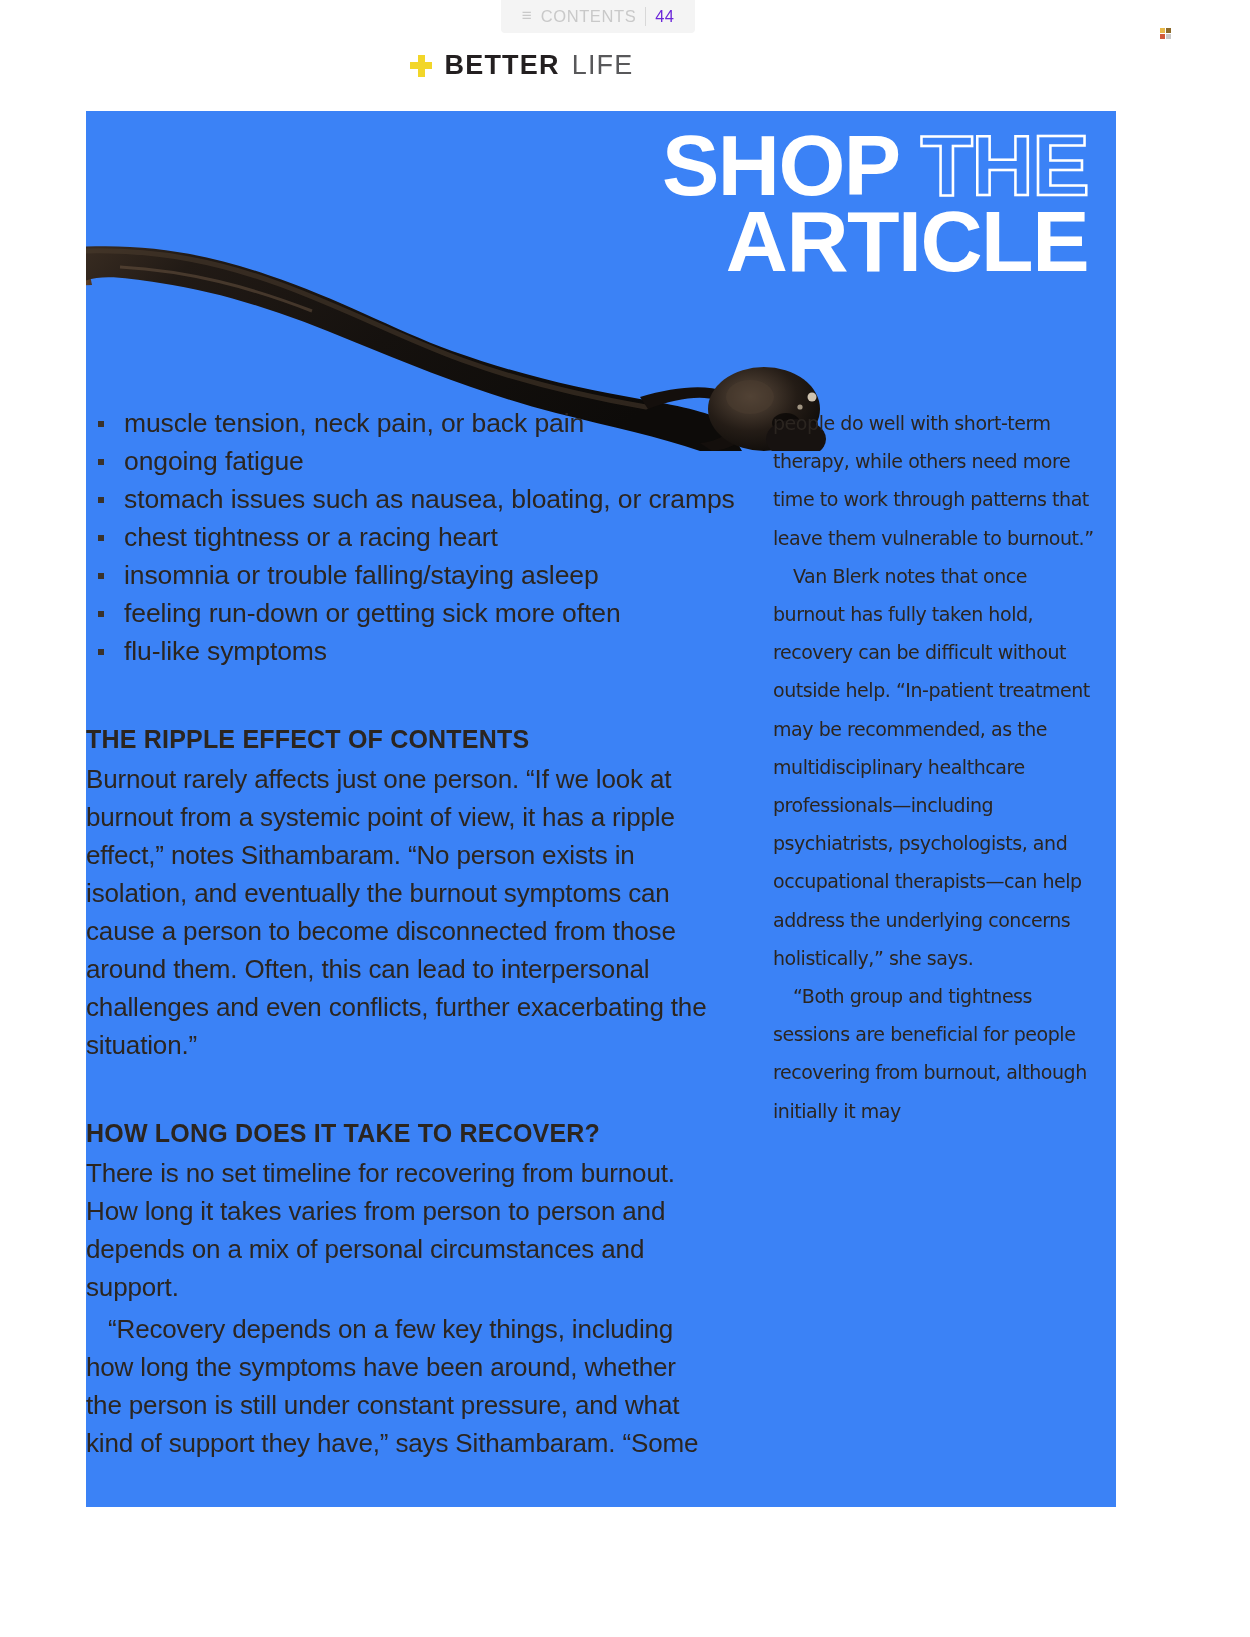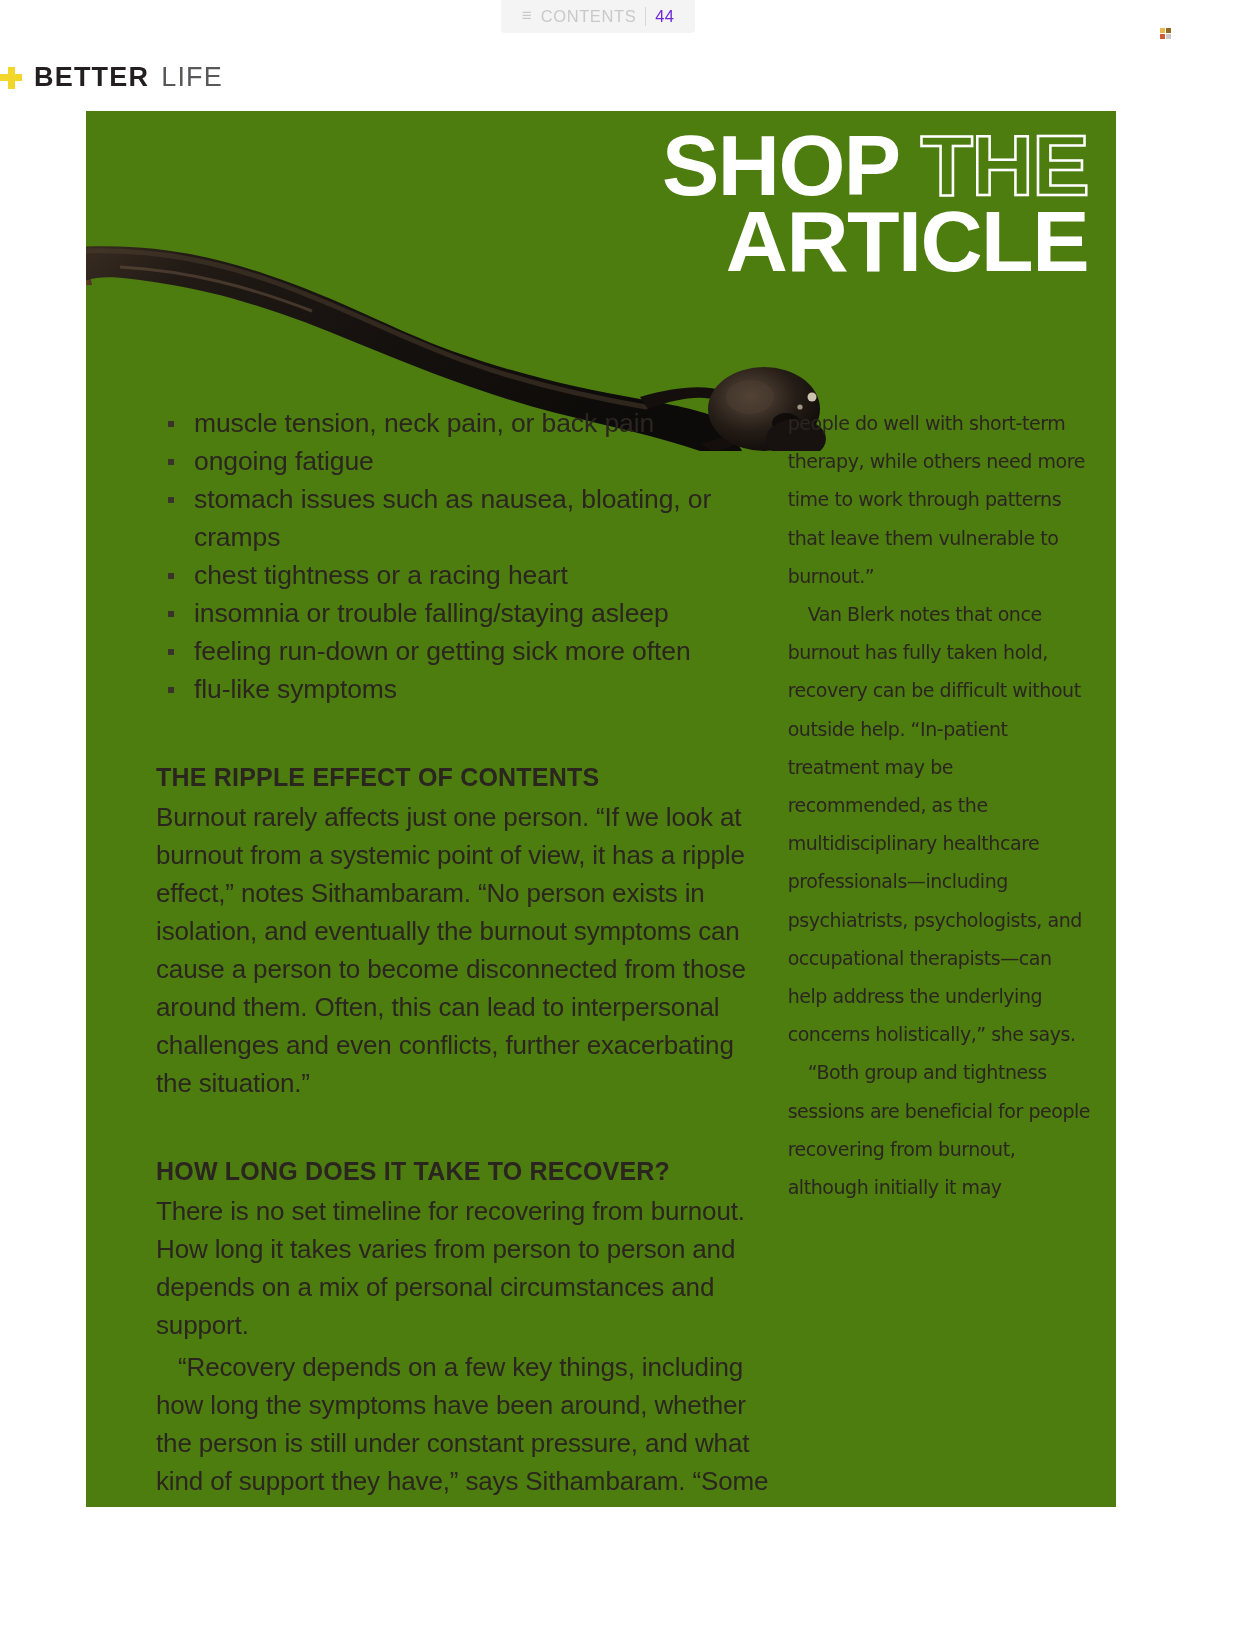--- a/index.html
+++ b/index.html
@@ -63,26 +63,26 @@
     height: 11px;
   }
   .corner-mark .q1 { position:absolute; left:0;  top:0;  width:5px; height:5px; background:#e8b94a; }
   .corner-mark .q2 { position:absolute; left:6px;top:0;  width:5px; height:5px; background:#8c6a2a; }
   .corner-mark .q3 { position:absolute; left:0;  top:6px;width:5px; height:5px; background:#d15a3a; }
   .corner-mark .q4 { position:absolute; left:6px;top:6px;width:5px; height:5px; background:#c9c9c9; }
 
   
   .masthead {
     position: absolute;
-    top: 62px;
+    top: 50px;
     left: 0;
     width: 1044px;
     display: flex;
     align-items: center;
-    justify-content: flex-start;
+    justify-content: center;
     gap: 12px;
   }
   .plus-icon {
     width: 22px;
     height: 22px;
     position: relative;
     display: inline-block;
   }
   .plus-icon::before,
   .plus-icon::after {
@@ -105,21 +105,21 @@
     color: #58585a;
   }
 
   
   .panel {
     position: absolute;
     left: 86px;
     top: 111px;
     width: 1030px;
     height: 1396px;
-    background: #4d7c0f;
+    background: #3b82f6;
     overflow: hidden;
   }
 
   
   .match-wrap {
     position: absolute;
     left: -86px;
     top: 40px;
     width: 960px;
     height: 300px;
@@ -154,23 +154,21 @@
   
   .cols {
     position: absolute;
     left: 0;
     top: 293px;
     width: 1030px;
     display: flex;
   }
   .col-left {
     width: 672px;
-    padding-left: 26px;
     box-sizing: border-box;
-    margin-left: 44px;
   }
   .col-right {
     width: 358px;
     padding-left: 15px;
     padding-right: 20px;
     box-sizing: border-box;
   }
 
   
   .col-left,

